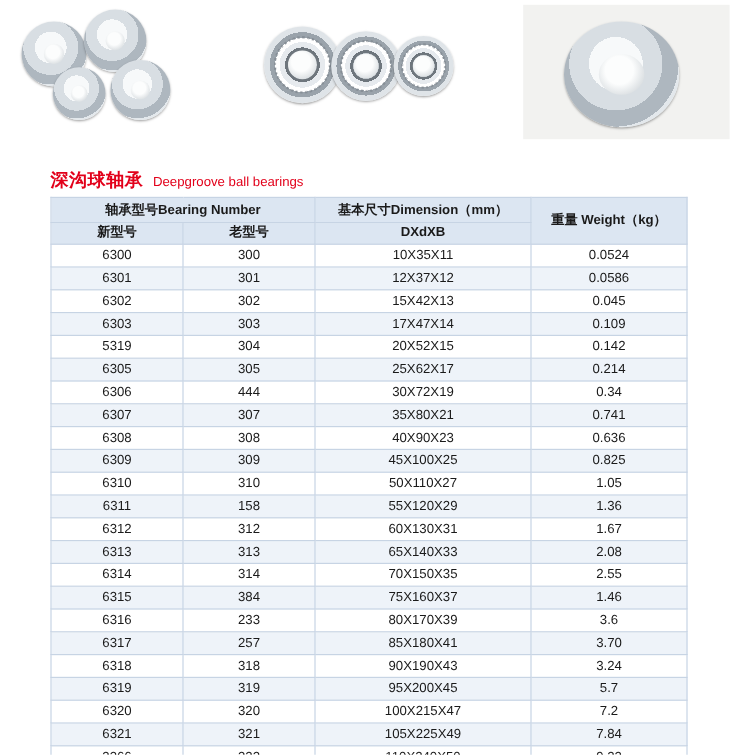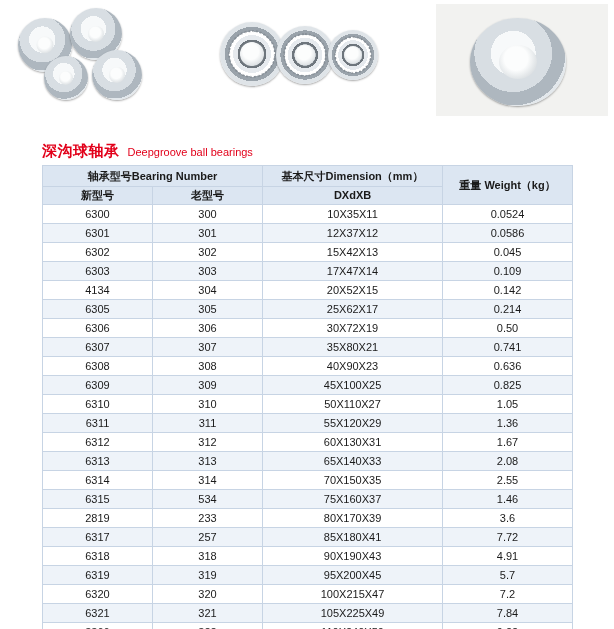--- a/index.html
+++ b/index.html
@@ -239,36 +239,36 @@
             <td>15X42X13</td>
             <td>0.045</td>
           </tr>
           <tr>
             <td>6303</td>
             <td>303</td>
             <td>17X47X14</td>
             <td>0.109</td>
           </tr>
           <tr>
-            <td>4134</td>
+            <td>5319</td>
             <td>304</td>
             <td>20X52X15</td>
             <td>0.142</td>
           </tr>
           <tr>
             <td>6305</td>
             <td>305</td>
             <td>25X62X17</td>
             <td>0.214</td>
           </tr>
           <tr>
             <td>6306</td>
-            <td>306</td>
+            <td>444</td>
             <td>30X72X19</td>
-            <td>0.50</td>
+            <td>0.34</td>
           </tr>
           <tr>
             <td>6307</td>
             <td>307</td>
             <td>35X80X21</td>
             <td>0.741</td>
           </tr>
           <tr>
             <td>6308</td>
             <td>308</td>
@@ -282,21 +282,21 @@
             <td>0.825</td>
           </tr>
           <tr>
             <td>6310</td>
             <td>310</td>
             <td>50X110X27</td>
             <td>1.05</td>
           </tr>
           <tr>
             <td>6311</td>
-            <td>311</td>
+            <td>158</td>
             <td>55X120X29</td>
             <td>1.36</td>
           </tr>
           <tr>
             <td>6312</td>
             <td>312</td>
             <td>60X130X31</td>
             <td>1.67</td>
           </tr>
           <tr>
@@ -306,41 +306,41 @@
             <td>2.08</td>
           </tr>
           <tr>
             <td>6314</td>
             <td>314</td>
             <td>70X150X35</td>
             <td>2.55</td>
           </tr>
           <tr>
             <td>6315</td>
-            <td>534</td>
+            <td>384</td>
             <td>75X160X37</td>
             <td>1.46</td>
           </tr>
           <tr>
-            <td>2819</td>
+            <td>6316</td>
             <td>233</td>
             <td>80X170X39</td>
             <td>3.6</td>
           </tr>
           <tr>
             <td>6317</td>
             <td>257</td>
             <td>85X180X41</td>
-            <td>7.72</td>
+            <td>3.70</td>
           </tr>
           <tr>
             <td>6318</td>
             <td>318</td>
             <td>90X190X43</td>
-            <td>4.91</td>
+            <td>3.24</td>
           </tr>
           <tr>
             <td>6319</td>
             <td>319</td>
             <td>95X200X45</td>
             <td>5.7</td>
           </tr>
           <tr>
             <td>6320</td>
             <td>320</td>

